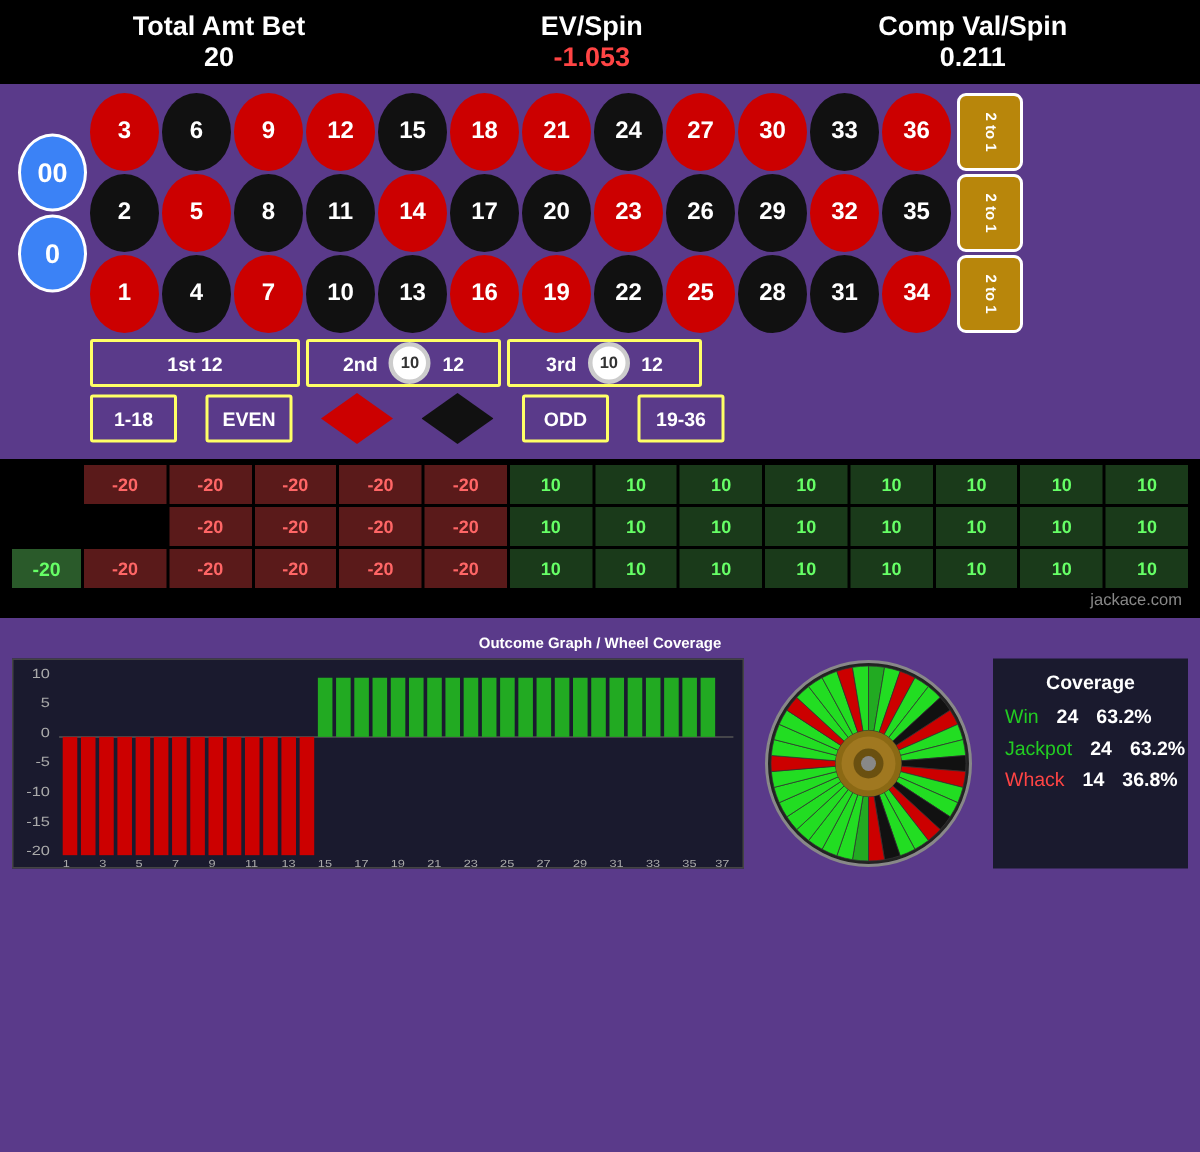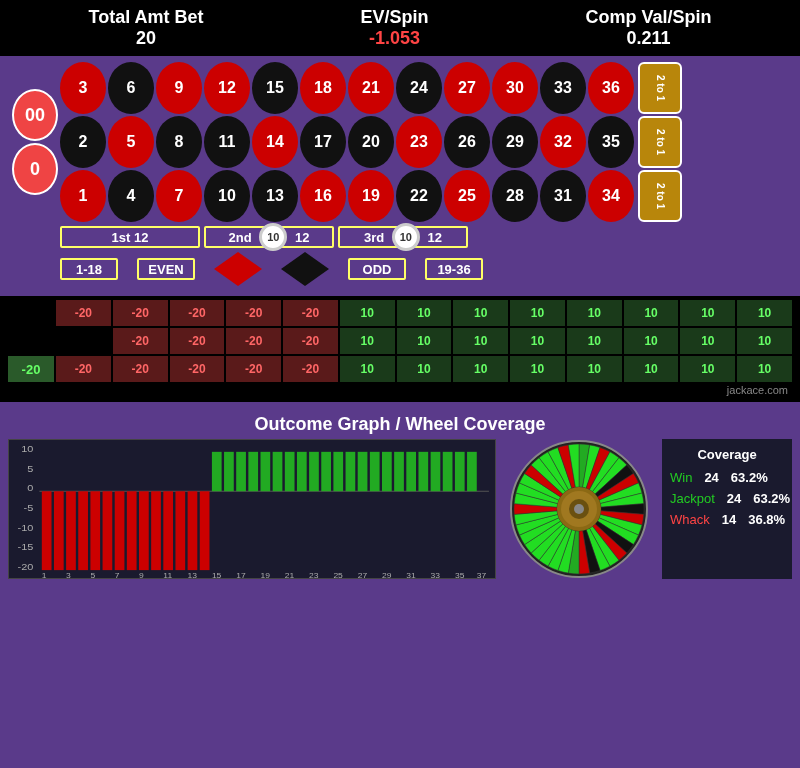--- a/index.html
+++ b/index.html
@@ -52,21 +52,21 @@
     .zero-col {
       display: flex;
       flex-direction: column;
       gap: 2px;
       justify-content: center;
     }
 
     .zero-cell {
       width: 46px;
       height: 52px;
-      background: #ef4444;
+      background: #3b82f6;
       border-radius: 50%;
       display: flex;
       align-items: center;
       justify-content: center;
       font-size: 18px;
       font-weight: bold;
       color: #fff;
       cursor: pointer;
       border: 2px solid #fff;
     }
@@ -135,21 +135,21 @@
       border: 2px solid #ffff66;
       background: transparent;
       color: #fff;
       font-size: 13px;
       font-weight: bold;
       padding: 4px 8px;
       cursor: pointer;
       border-radius: 2px;
       text-align: right;
       min-width: 58px;
-      height: 22px;
+      height: 32px;
       display: flex;
       align-items: center;
       justify-content: center;
     }
 
     .bet-box.dozen {
       min-width: 140px;
     }
 
     .bet-box.dozen-with-chip {
@@ -243,21 +243,21 @@
     }
 
     
     .outcome-section {
       background: #5a3a8a;
       padding: 4px 8px;
     }
 
     .outcome-title {
       color: #fff;
-      font-size: 18px;
+      font-size: 10px;
       font-weight: bold;
       text-align: center;
       padding: 4px 0;
     }
 
     .outcome-content {
       display: flex;
       gap: 8px;
       align-items: flex-end;
     }

